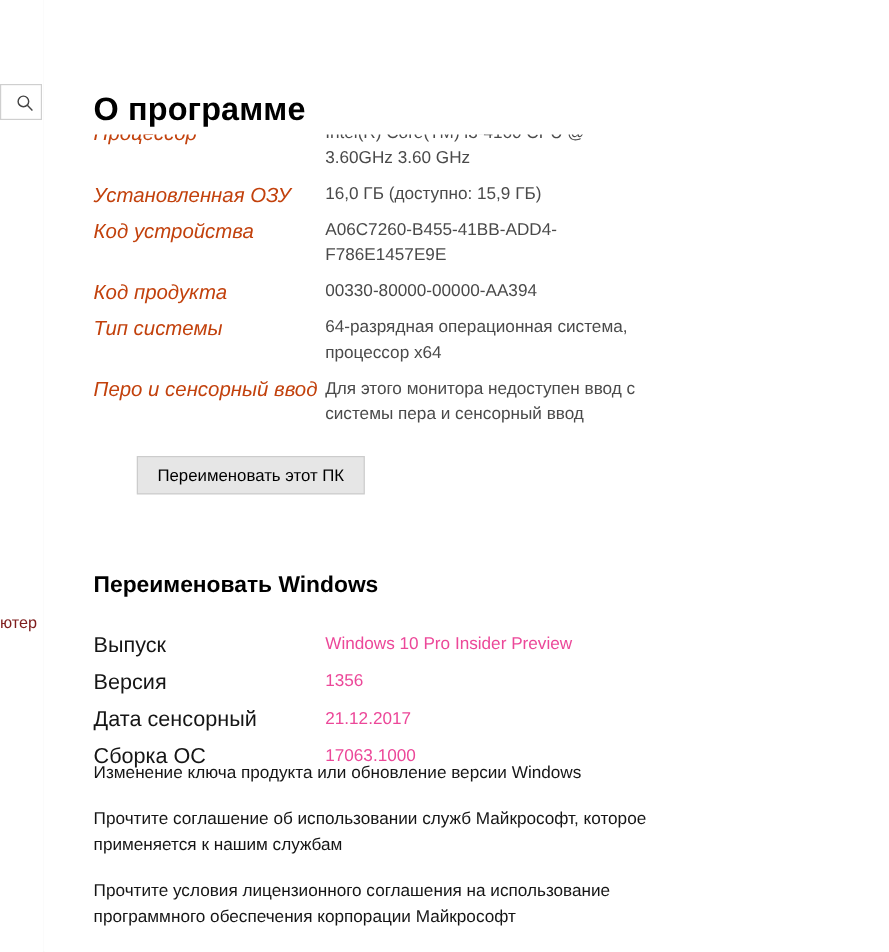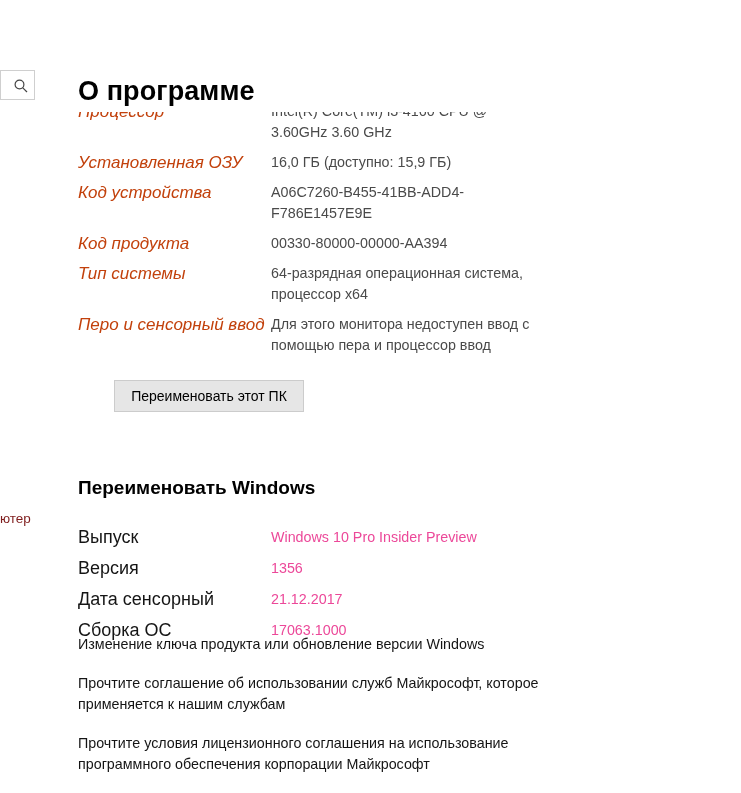--- a/index.html
+++ b/index.html
@@ -218,21 +218,21 @@
         <div class="spec-value">00330-80000-00000-AA394</div>
       </div>
 
       <div class="spec-row">
         <div class="spec-label">Тип системы</div>
         <div class="spec-value">64-разрядная операционная система, процессор x64</div>
       </div>
 
       <div class="spec-row">
         <div class="spec-label">Перо и сенсорный ввод</div>
-        <div class="spec-value">Для этого монитора недоступен ввод с помощью пера и процессор ввод</div>
+        <div class="spec-value">Для этого монитора недоступен ввод с системы пера и сенсорный ввод</div>
       </div>
 
     </div>
 
     <button class="rename-button">Переименовать этот ПК</button>
 
     <div class="section-title">Переименовать Windows</div>
 
     <div class="win-table">
       <div class="win-row">

